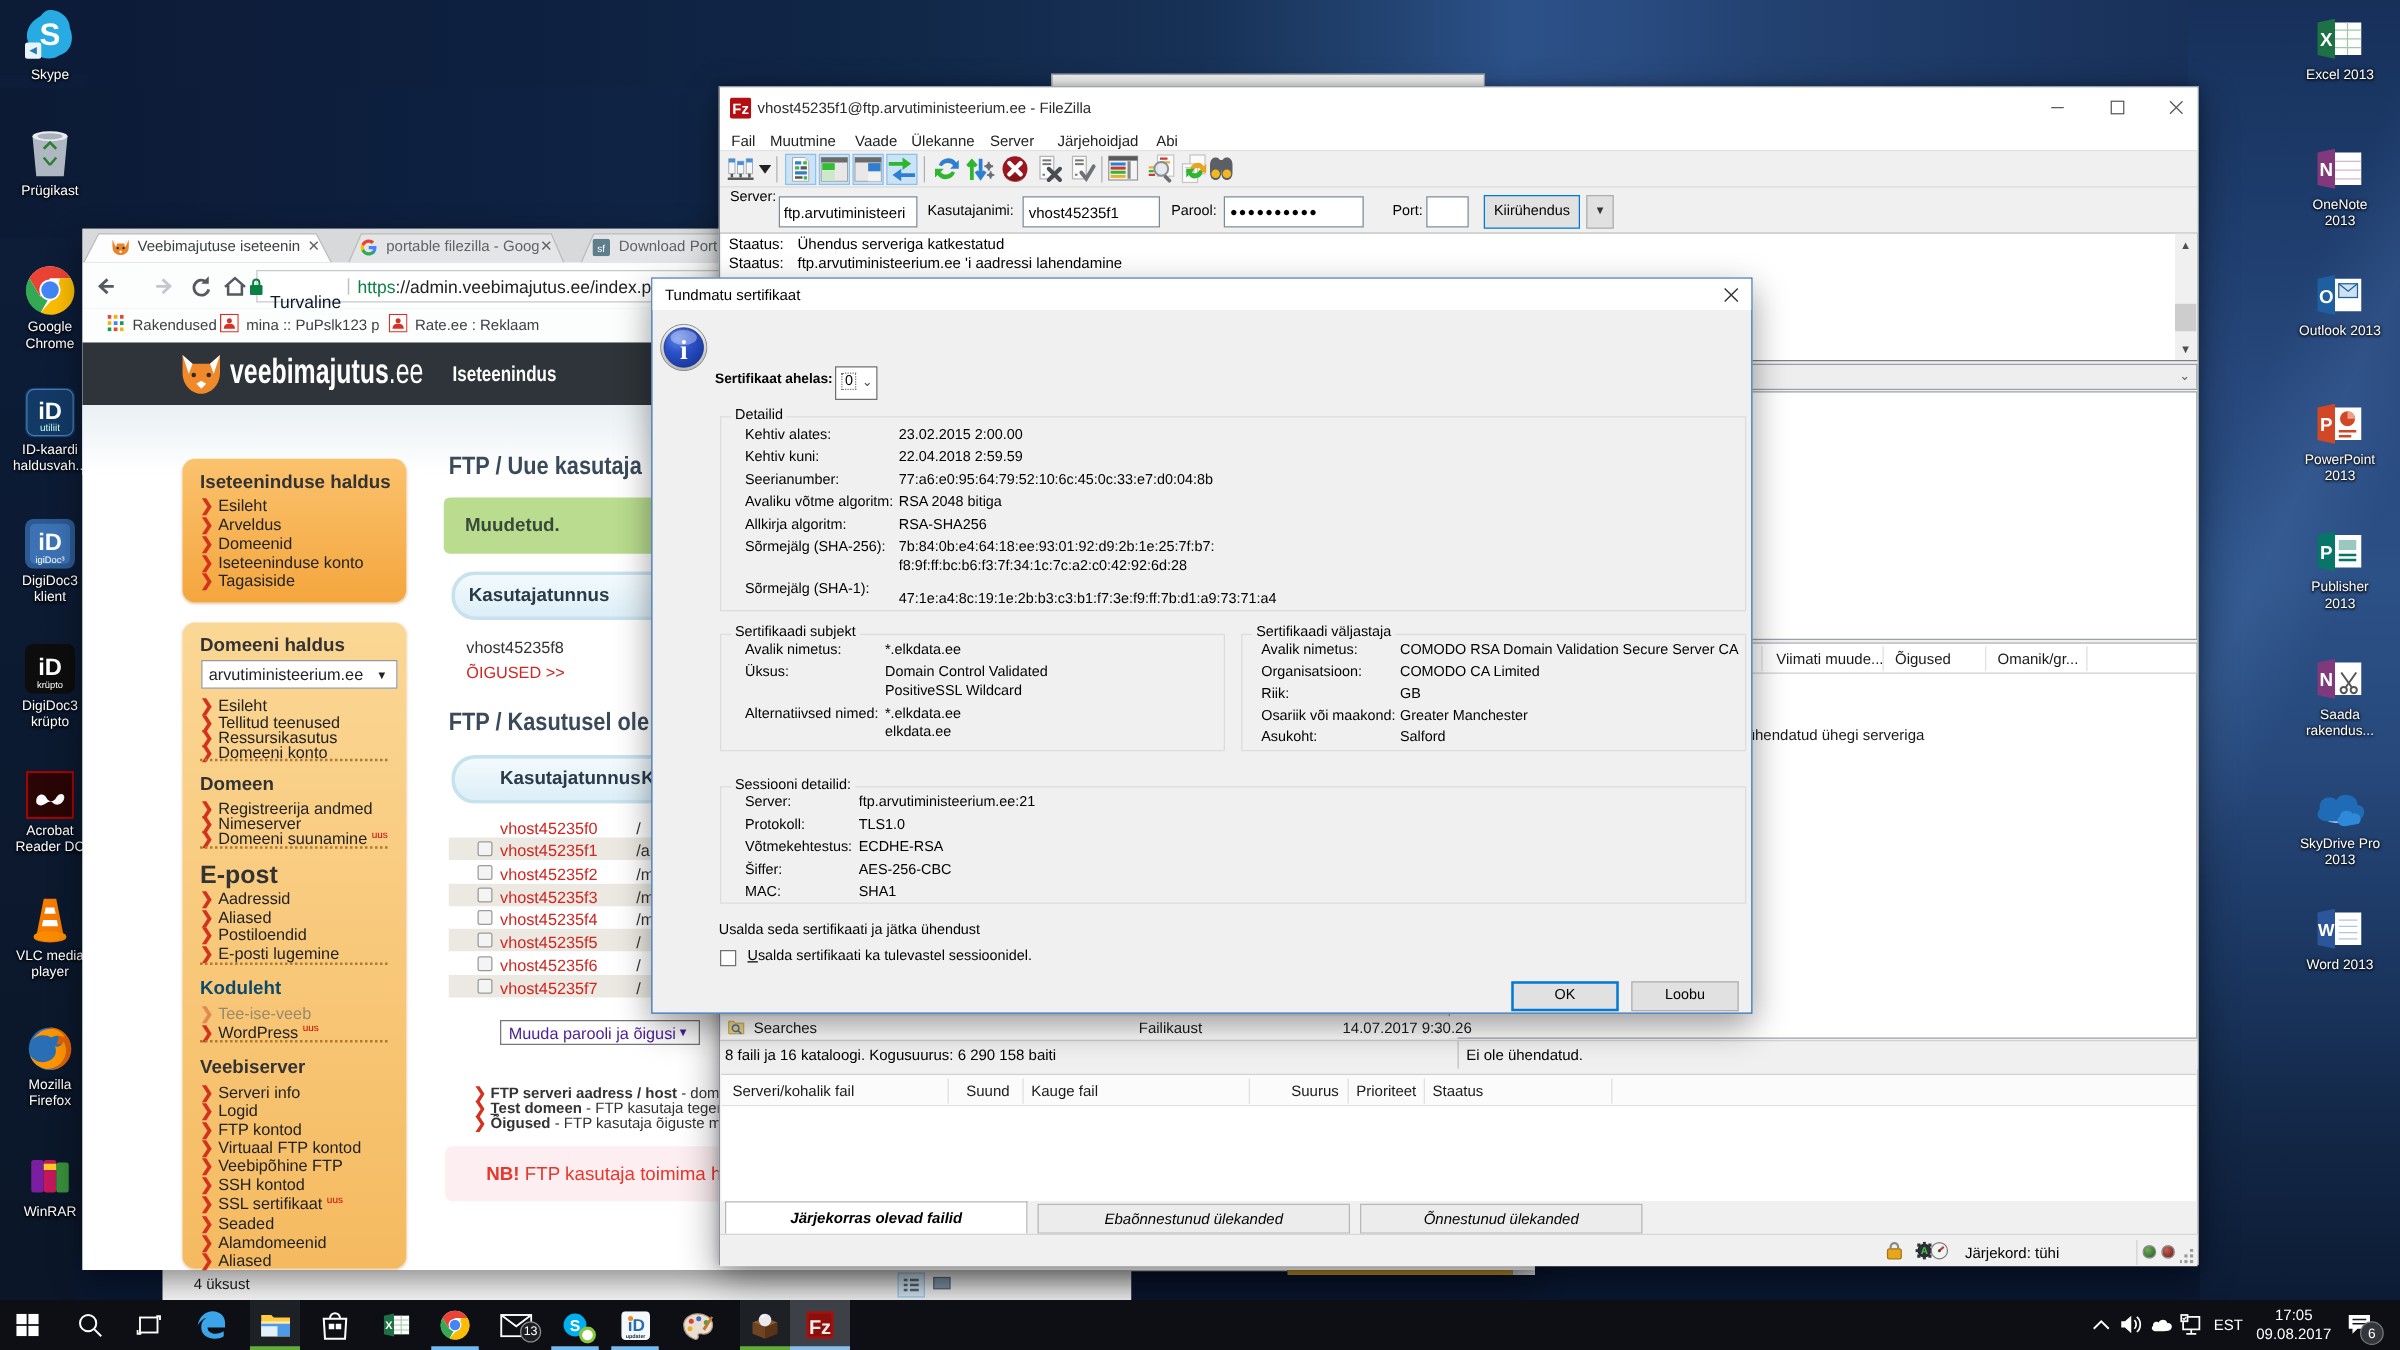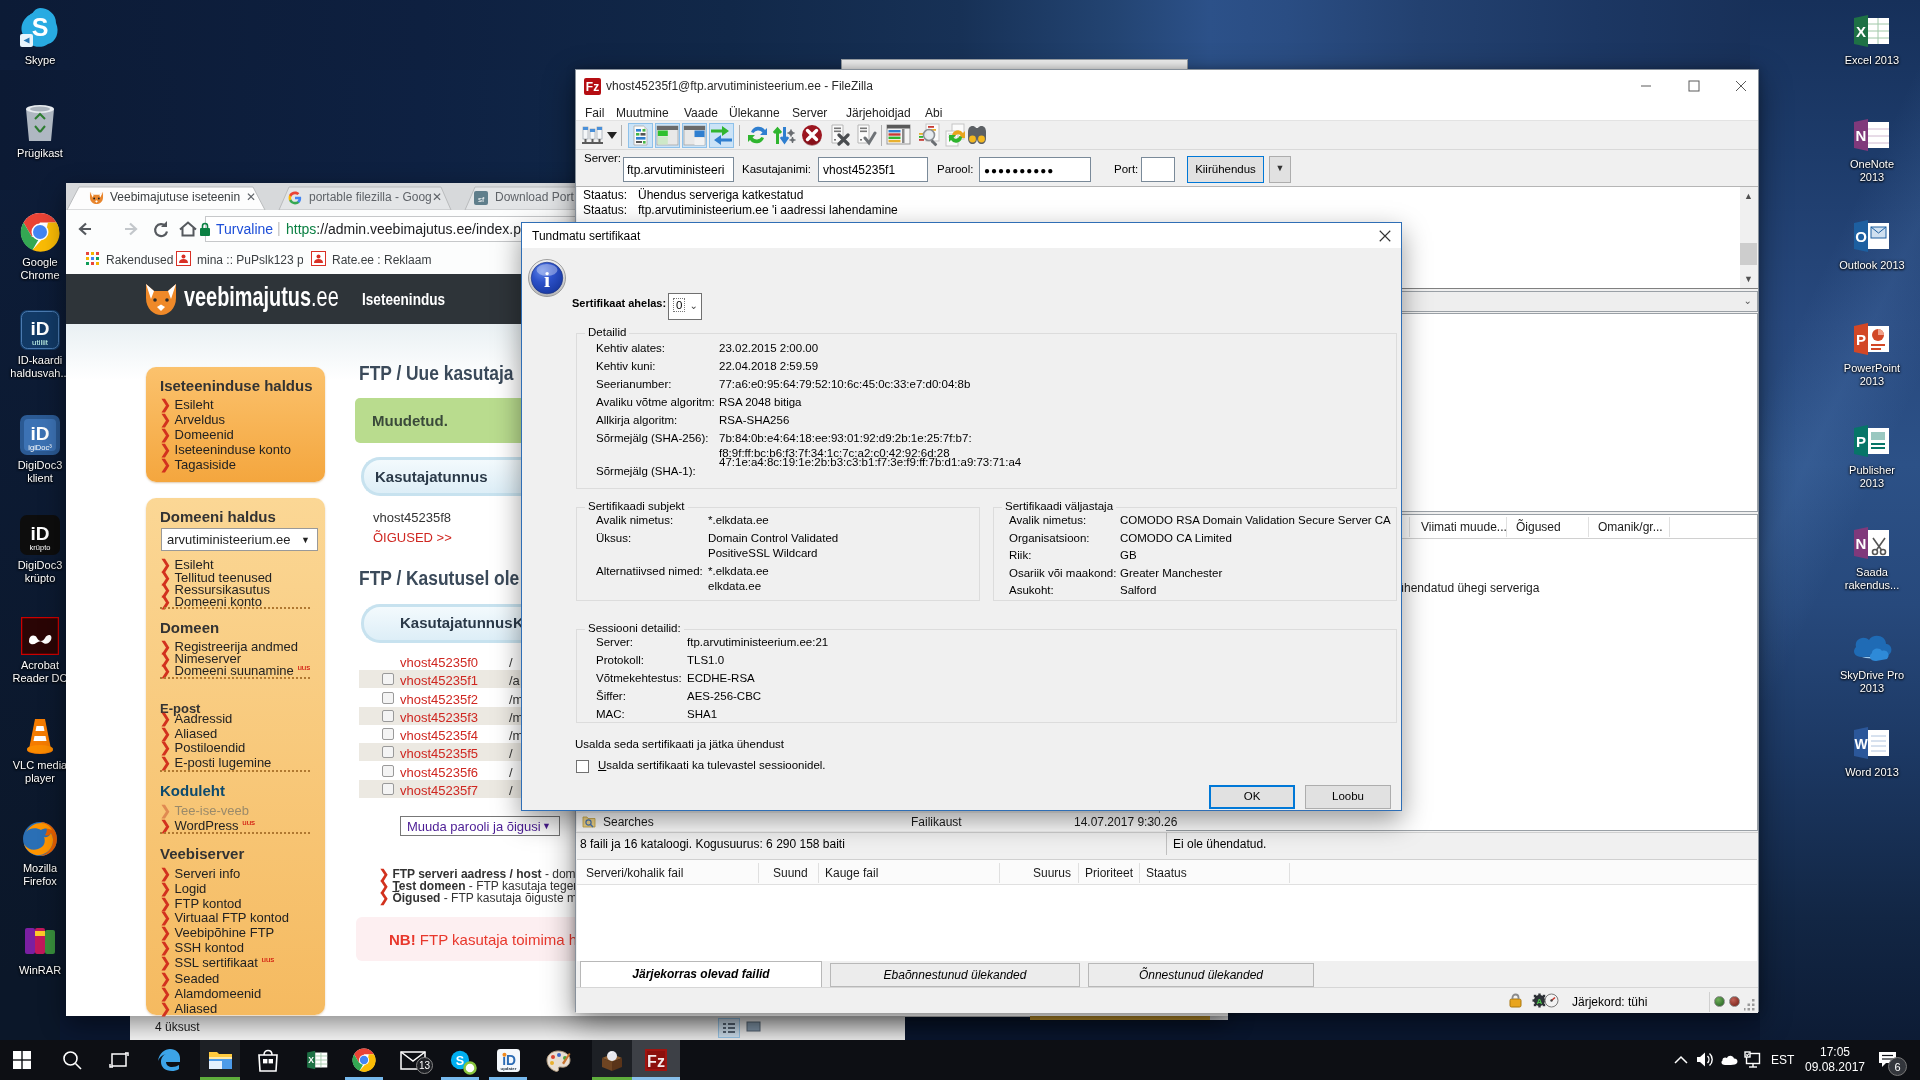--- a/index.html
+++ b/index.html
@@ -347,21 +347,21 @@
     <path d="M49 9 L60 9 M54 3.5 L60 9 L54 14.5" stroke="#c3c7cb" stroke-width="2.2"></path>
     <path d="M89.5 6 A6 6 0 1 0 91 11.5" stroke="#55595e" stroke-width="2.2"></path>
       <path d="M91 1 L91 7 L85 7 Z" fill="#55595e"></path>
     <path d="M104 9.5 L112 2.5 L120 9.5 M106.5 8 L106.5 15.5 L117.5 15.5 L117.5 8" stroke="#55595e" stroke-width="2"></path>
   </svg>
   <div class="abs" style="left:139px;top:33px;width:1020px;height:26px;background:#fff;border:1px solid #c6c8ca;"></div>
   <svg class="abs" style="left:133px;top:39px" width="12" height="15" viewBox="0 0 12 15">
       <rect x="1" y="6" width="10" height="8" rx="1" fill="#0b8043"></rect>
       <path d="M3.5 6 V4 a2.5 2.5 0 0 1 5 0 V6" fill="none" stroke="#0b8043" stroke-width="1.6"></path>
     </svg>
-  <div class="abs" style="left:150px;top:38px;font-size:14px;color:#1d4ed8;">Turvaline</div>
+  <div class="abs" style="left:150px;top:50px;font-size:14px;color:#0f172a;">Turvaline</div>
   <div class="abs" style="left:211px;top:37px;font-size:14px;color:#c0c0c0;">|</div>
   <div class="abs" style="left:220px;top:38px;font-size:14px;color:#202124;"><span style="color:#0b8043">https</span>://admin.veebimajutus.ee/index.p</div>
   
   <div class="abs" style="left:0;top:64px;width:1162px;height:27px;background:#fcfdfd;"></div>
   <svg class="abs" style="left:20px;top:69px" width="13" height="13" viewBox="0 0 13 13">
     <g fill="#e8453c">
         <rect x="0" y="0" width="3" height="3"></rect>
         <rect x="5" y="0" width="3" height="3" fill="#f4b400"></rect>
         <rect x="10" y="0" width="3" height="3" fill="#e8453c"></rect>
         <rect x="0" y="5" width="3" height="3" fill="#f4b400"></rect>
@@ -414,21 +414,21 @@
   <div class="abs" style="left:94px;top:374px;font-size:13px;color:#222;"><span style="color:#d2321e;font-weight:bold">❯ </span>Esileht</div>
 <div class="abs" style="left:94px;top:387px;font-size:13px;color:#222;"><span style="color:#d2321e;font-weight:bold">❯ </span>Tellitud teenused</div>
 <div class="abs" style="left:94px;top:399px;font-size:13px;color:#222;"><span style="color:#d2321e;font-weight:bold">❯ </span>Ressursikasutus</div>
 <div class="abs" style="left:94px;top:411px;font-size:13px;color:#222;"><span style="color:#d2321e;font-weight:bold">❯ </span>Domeeni konto</div>
 <div class="abs" style="left:94px;top:424px;width:150px;border-top:2px dotted #b07830;"></div>
 <div class="abs" style="left:94px;top:436px;font-size:15px;font-weight:bold;color:#333;">Domeen</div>
 <div class="abs" style="left:94px;top:456px;font-size:13px;color:#222;"><span style="color:#d2321e;font-weight:bold">❯ </span>Registreerija andmed</div>
 <div class="abs" style="left:94px;top:468px;font-size:13px;color:#222;"><span style="color:#d2321e;font-weight:bold">❯ </span>Nimeserver</div>
 <div class="abs" style="left:94px;top:480px;font-size:13px;color:#222;"><span style="color:#d2321e;font-weight:bold">❯ </span>Domeeni suunamine <span style="color:#c00;font-size:8px;vertical-align:top">uus</span></div>
 <div class="abs" style="left:94px;top:494px;width:150px;border-top:2px dotted #b07830;"></div>
-<div class="abs" style="left:94px;top:506px;font-size:13px;font-weight:bold;color:#333;margin-top:12px;">E-post</div>
+<div class="abs" style="left:94px;top:506px;font-size:20px;font-weight:bold;color:#333;">E-post</div>
 <div class="abs" style="left:94px;top:528px;font-size:13px;color:#222;"><span style="color:#d2321e;font-weight:bold">❯ </span>Aadressid</div>
 <div class="abs" style="left:94px;top:543px;font-size:13px;color:#222;"><span style="color:#d2321e;font-weight:bold">❯ </span>Aliased</div>
 <div class="abs" style="left:94px;top:557px;font-size:13px;color:#222;"><span style="color:#d2321e;font-weight:bold">❯ </span>Postiloendid</div>
 <div class="abs" style="left:94px;top:572px;font-size:13px;color:#222;"><span style="color:#d2321e;font-weight:bold">❯ </span>E-posti lugemine</div>
 <div class="abs" style="left:94px;top:587px;width:150px;border-top:2px dotted #b07830;"></div>
 <div class="abs" style="left:94px;top:599px;font-size:15px;font-weight:bold;color:#0c4a6e;">Koduleht</div>
 <div class="abs" style="left:94px;top:620px;font-size:13px;color:#9a8a6a;"><span style="color:#e08a52;font-weight:bold">❯ </span>Tee-ise-veeb</div>
 <div class="abs" style="left:94px;top:635px;font-size:13px;color:#222;"><span style="color:#d2321e;font-weight:bold">❯ </span>WordPress <span style="color:#c00;font-size:8px;vertical-align:top">uus</span></div>
 <div class="abs" style="left:94px;top:649px;width:150px;border-top:2px dotted #b07830;"></div>
 <div class="abs" style="left:94px;top:662px;font-size:15px;font-weight:bold;color:#333;">Veebiserver</div>
@@ -810,21 +810,21 @@
     <div class="row" style="left:19px;top:44px;">Seerianumber:</div>
       <div class="row" style="left:142px;top:44px;">77:a6:e0:95:64:79:52:10:6c:45:0c:33:e7:d0:04:8b</div>
     <div class="row" style="left:19px;top:62px;">Avaliku võtme algoritm:</div>
       <div class="row" style="left:142px;top:62px;">RSA 2048 bitiga</div>
     <div class="row" style="left:19px;top:80px;">Allkirja algoritm:</div>
       <div class="row" style="left:142px;top:80px;">RSA-SHA256</div>
     <div class="row" style="left:19px;top:98px;">Sõrmejälg (SHA-256):</div>
       <div class="row" style="left:142px;top:98px;">7b:84:0b:e4:64:18:ee:93:01:92:d9:2b:1e:25:7f:b7:</div>
     <div class="row" style="left:142px;top:113px;">f8:9f:ff:bc:b6:f3:7f:34:1c:7c:a2:c0:42:92:6d:28</div>
     <div class="row" style="left:19px;top:131px;">Sõrmejälg (SHA-1):</div>
-      <div class="row" style="left:142px;top:122px;">47:1e:a4:8c:19:1e:2b:b3:c3:b1:f7:3e:f9:ff:7b:d1:a9:73:71:a4</div>
+      <div class="row" style="left:142px;top:139px;">47:1e:a4:8c:19:1e:2b:b3:c3:b1:f7:3e:f9:ff:7b:d1:a9:73:71:a4</div>
   </div>
 
   <div class="groupbox" style="left:54px;top:284px;width:404px;height:94px;">
     <div class="gb-label">Sertifikaadi subjekt</div>
     <div class="row" style="left:19px;top:6px;">Avalik nimetus:</div>
       <div class="row" style="left:131px;top:6px;">*.elkdata.ee</div>
     <div class="row" style="left:19px;top:24px;">Üksus:</div>
       <div class="row" style="left:131px;top:24px;">Domain Control Validated</div>
     <div class="row" style="left:131px;top:39px;">PositiveSSL Wildcard</div>
     <div class="row" style="left:19px;top:57px;">Alternatiivsed nimed:</div>

